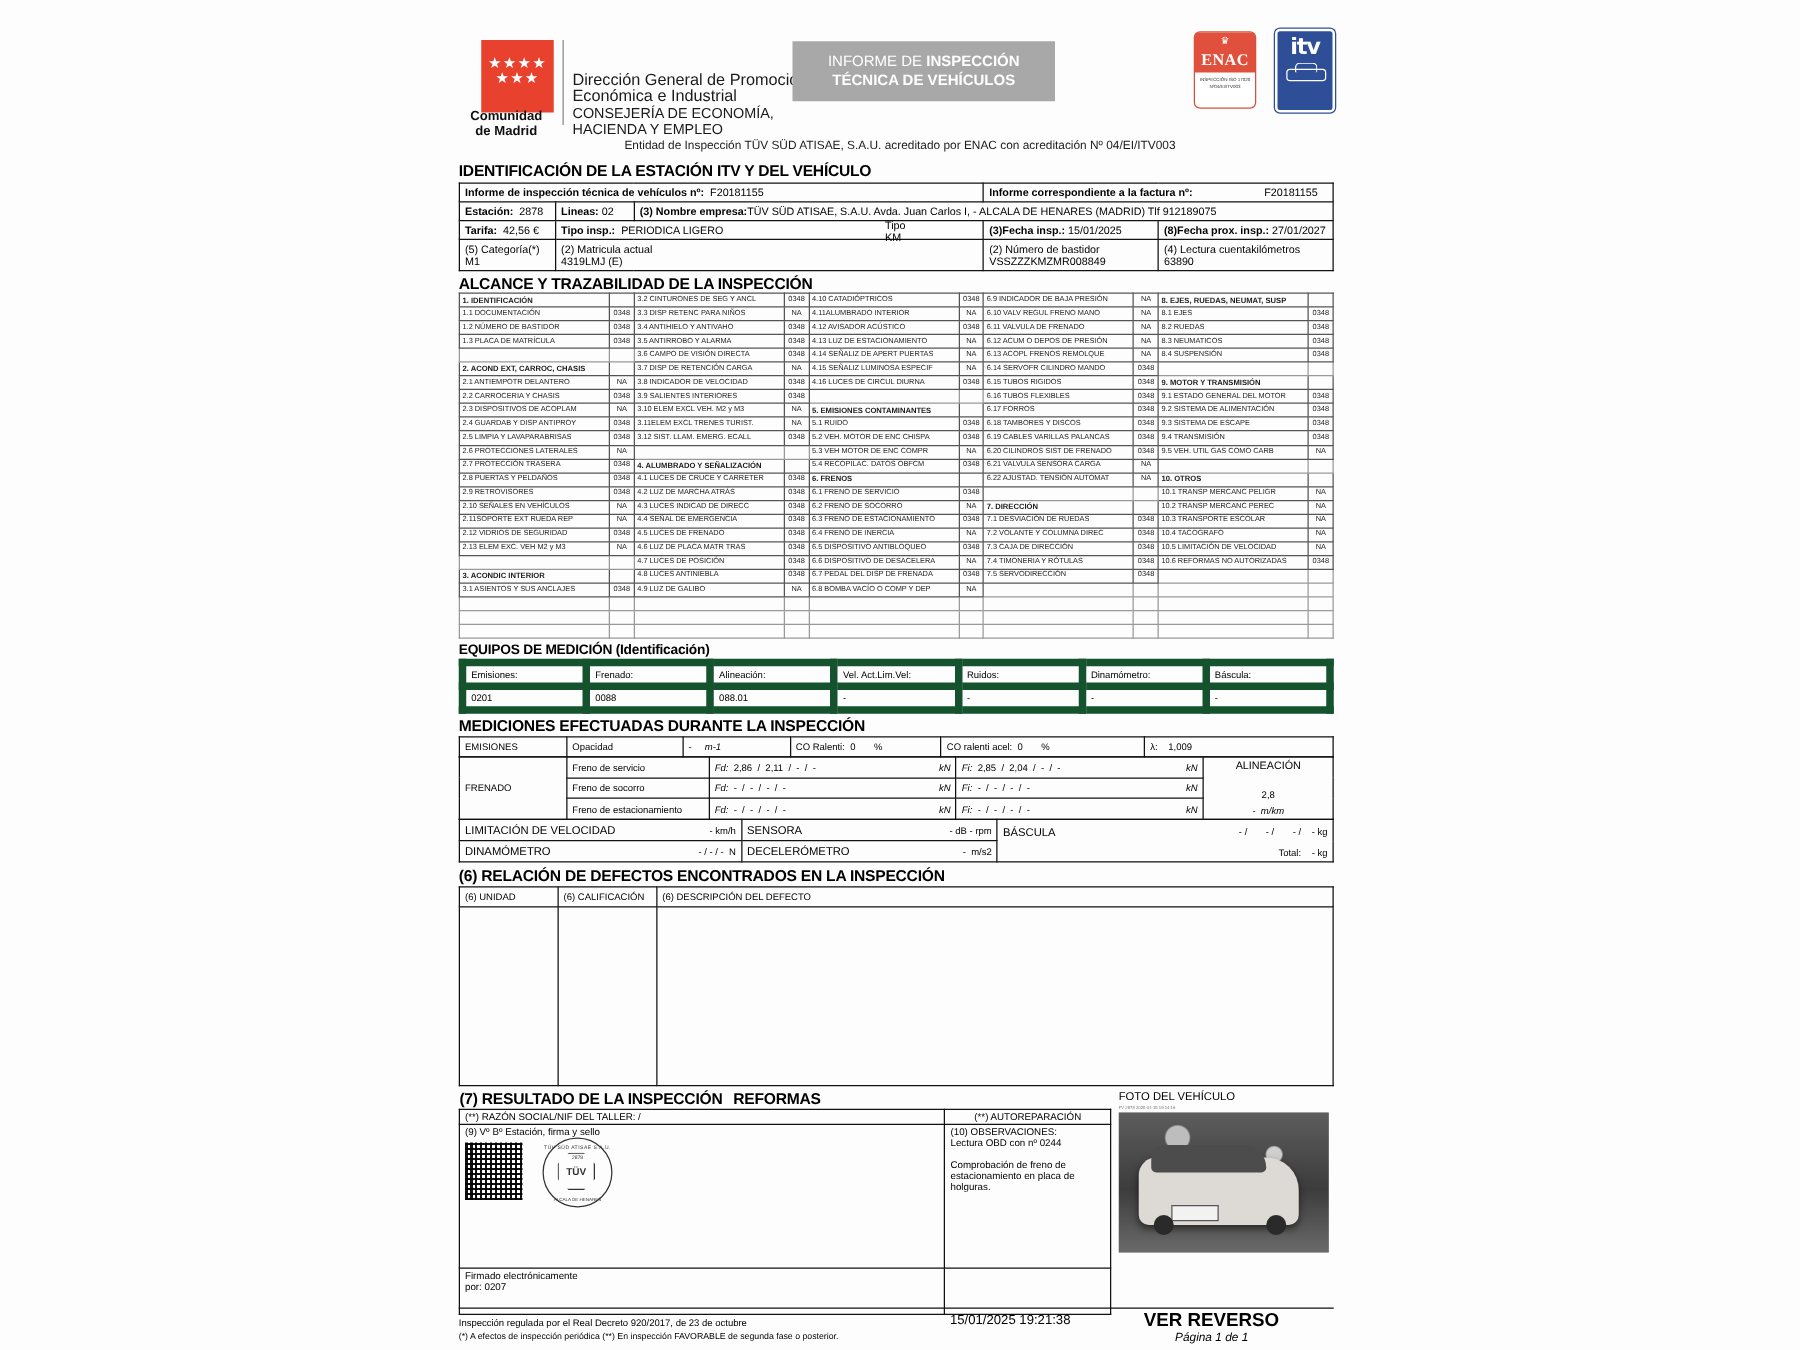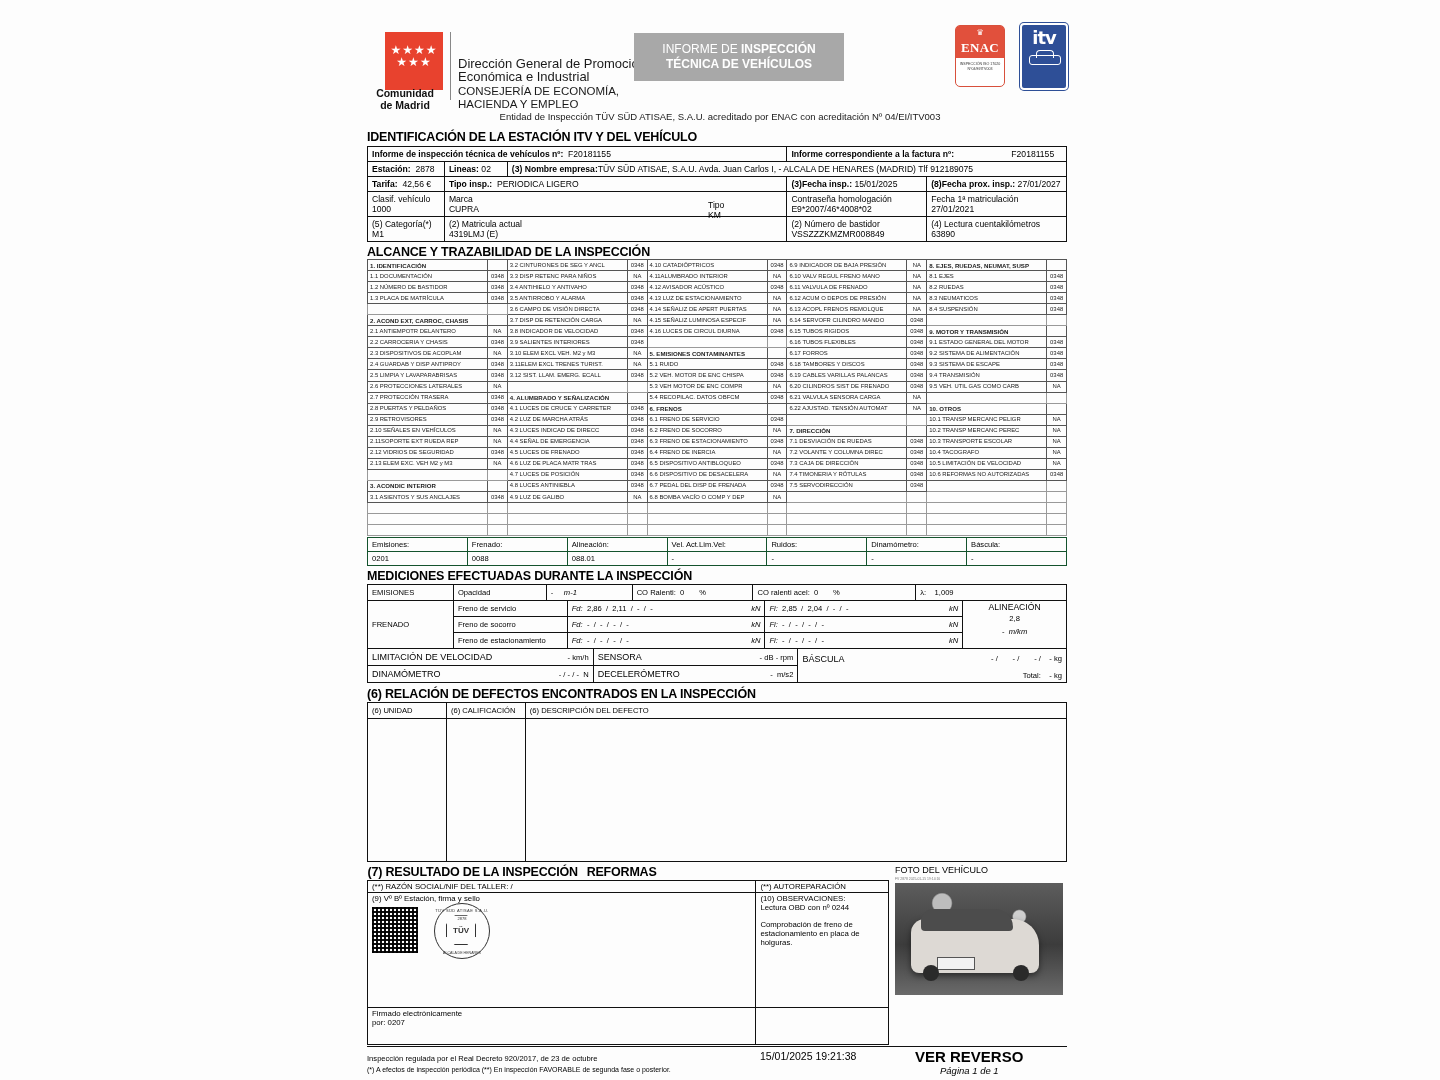--- a/index.html
+++ b/index.html
@@ -41,21 +41,21 @@
 
   
   .scope{width:700px;border:1px solid #111;table-layout:fixed;}
   .scope td{border:1px solid #555;font-size:5.9px;height:10.05px;line-height:9px;padding:0 2px;white-space:nowrap;overflow:hidden;color:#1b1b1b;}
   .scope td.v{text-align:center;font-size:5.9px;width:22px;}
   .scope td.head{font-weight:bold;font-size:6.1px;}
   .scope td.sep{border-left:1px solid #111;}
 
   
   .eq{width:700px;border:1px solid #111;table-layout:fixed;font-size:7.6px;margin-top:1px;}
-  .eq td{border:1px solid #14532d;padding:1px 4px;line-height:10px;height:11px;}
+  .eq td{border:6px solid #14532d;padding:1px 4px;line-height:10px;height:11px;}
   
   .meas{width:700px;border:1px solid #111;table-layout:fixed;font-size:7.6px;margin-top:1px;}
   .meas td{border:1px solid #111;padding:1px 4px;line-height:11px;height:13px;vertical-align:middle;}
   .meas .it{font-style:italic;}
 
   
   .def{width:700px;border:1px solid #111;table-layout:fixed;font-size:7.6px;margin-top:1px;}
   .def td{border:1px solid #111;padding:1px 4px;}
   .def .hrow td{height:13px;}
   .def .brow td{height:140px;}
@@ -157,38 +157,20 @@
         <td colspan="3"><span class="b">(3) Nombre empresa:</span><span>TÜV SÜD ATISAE, S.A.U. Avda. Juan Carlos I, - ALCALA DE HENARES (MADRID) Tlf 912189075</span></td>
       </tr>
       <tr>
         <td><span class="b">Tarifa:</span>&nbsp;&nbsp;<span>42,56 €</span></td>
         <td colspan="2"><span class="b">Tipo insp.:</span>&nbsp;&nbsp;<span>PERIODICA LIGERO</span></td>
         <td style="width:20%"><span class="b">(3)Fecha insp.:</span>&nbsp;<span>15/01/2025</span></td>
         <td style="width:20%"><span class="b">(8)Fecha prox. insp.:</span>&nbsp;<span>27/01/2027</span></td>
       </tr>
       <tr class="two-line">
         <td>
-              <div>Clasif. vehículo</div>
-              <div>1000</div>
-            </td>
-        <td colspan="2">
-              <div>Marca</div>
-              <div>CUPRA</div>
-            </td>
-        <td>
-              <div>Contraseña homologación</div>
-              <div>E9*2007/46*4008*02</div>
-            </td>
-        <td>
-              <div>Fecha 1ª matriculación</div>
-              <div>27/01/2021</div>
-            </td>
-      </tr>
-      <tr class="two-line">
-        <td>
               <div>(5) Categoría(*)</div>
               <div>M1</div>
             </td>
         <td colspan="2">
               <div>(2) Matricula actual</div>
               <div>4319LMJ (E)</div>
             </td>
         <td>
               <div>(2) Número de bastidor</div>
               <div>VSSZZZKMZMR008849</div>
@@ -520,20 +502,21 @@
             <td class="lab sep" style="border-color:#999"></td>
             <td class="v" style="border-color:#999"></td>
             <td class="lab sep" style="border-color:#999"></td>
             <td class="v" style="border-color:#999"></td>
             <td class="lab sep" style="border-color:#999"></td>
             <td class="v" style="border-color:#999"></td>
           </tr>
         </tbody>
       </table>
 
+    <div class="sect-title" style="margin-top:3px;font-size:11px">EQUIPOS DE MEDICIÓN (Identificación)</div>
     <table class="eq" id="equipment-table">
         <tbody>
           <tr>
             <td>Emisiones:</td>
             <td>Frenado:</td>
             <td>Alineación:</td>
             <td>Vel. Act.Lim.Vel:</td>
             <td>Ruidos:</td>
             <td>Dinamómetro:</td>
             <td>Báscula:</td>
@@ -567,21 +550,21 @@
 
     <table class="meas" id="braking-table" style="margin-top:-1px">
         <tbody>
           <tr>
             <td rowspan="3" style="width:11%;vertical-align:middle">FRENADO</td>
             <td style="width:15%">Freno de servicio</td>
             <td style="width:27%"><span class="it">Fd:</span>&nbsp; <span>2,86</span> &nbsp;/&nbsp; <span>2,11</span> &nbsp;/&nbsp; <span>-</span> &nbsp;/&nbsp; <span>-</span> <span style="float:right" class="it">kN</span></td>
             <td style="width:27%"><span class="it">Fi:</span>&nbsp; <span>2,85</span> &nbsp;/&nbsp; <span>2,04</span> &nbsp;/&nbsp; <span>-</span> &nbsp;/&nbsp; <span>-</span> <span style="float:right" class="it">kN</span></td>
             <td rowspan="3" style="vertical-align:top;text-align:center">
               <div style="font-weight:normal;font-size:8.6px">ALINEACIÓN</div>
-              <div style="margin-top:0">2,8</div>
+              <div style="margin-top:12px">2,8</div>
               <div style="margin-top:2px"><span>-</span>&nbsp;&nbsp;<span class="it">m/km</span></div>
             </td>
           </tr>
           <tr>
             <td style="width:15%">Freno de socorro</td>
             <td style="width:27%"><span class="it">Fd:</span>&nbsp; <span>-</span> &nbsp;/&nbsp; <span>-</span> &nbsp;/&nbsp; <span>-</span> &nbsp;/&nbsp; <span>-</span> <span style="float:right" class="it">kN</span></td>
             <td style="width:27%"><span class="it">Fi:</span>&nbsp; <span>-</span> &nbsp;/&nbsp; <span>-</span> &nbsp;/&nbsp; <span>-</span> &nbsp;/&nbsp; <span>-</span> <span style="float:right" class="it">kN</span></td>
           </tr>
           <tr>
             <td style="width:15%">Freno de estacionamiento</td>
@@ -649,21 +632,21 @@
             <div class="ph-car"></div>
             <div class="ph-win"></div>
             <div class="ph-plate"></div>
             <div class="ph-wheel" style="left:28px"></div>
             <div class="ph-wheel" style="left:118px"></div>
           </div>
         </td>
       </tr>
       <tr>
         <td style="width:66%">(**) RAZÓN SOCIAL/NIF DEL TALLER: /</td>
-        <td style="width:21%;">(**) AUTOREPARACIÓN</td>
+        <td style="width:21%;text-align:center">(**) AUTOREPARACIÓN</td>
       </tr>
       <tr>
         <td style="width:24%;height:112px;vertical-align:top">
           <div>(9) Vº Bº Estación, firma y sello</div>
           <div style="display:flex;gap:16px;align-items:flex-start">
             <div class="qr"></div>
             <div class="seal">
               <div class="seal-top">TÜV SÜD ATISAE S.A.U.</div>
               <div style="position:absolute;left:0;top:12px;width:54px;text-align:center;font-size:4px">2878</div>
               <div class="seal-in">TÜV</div>

